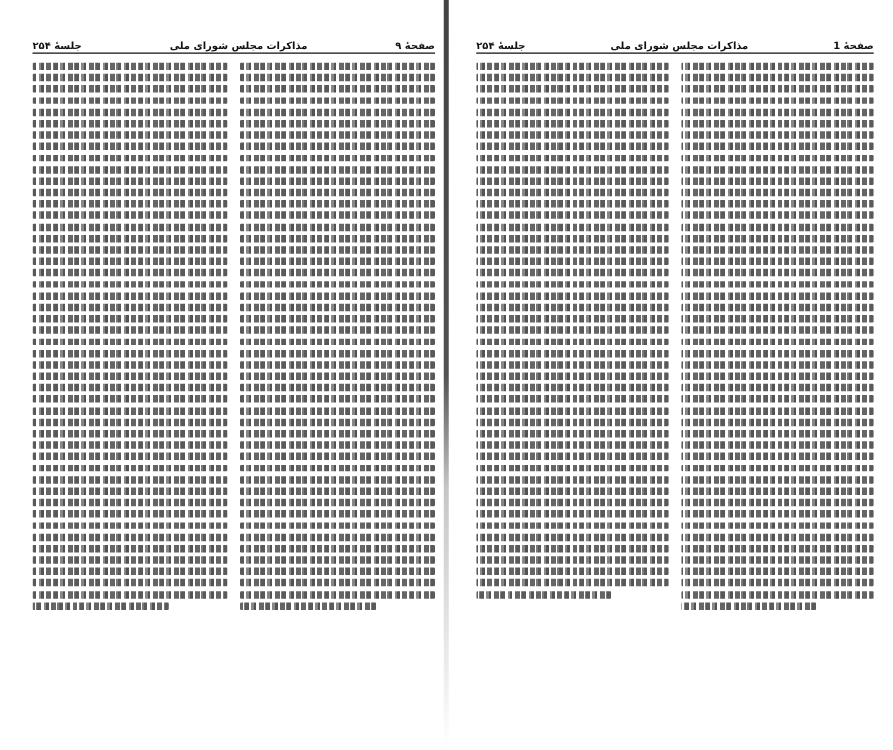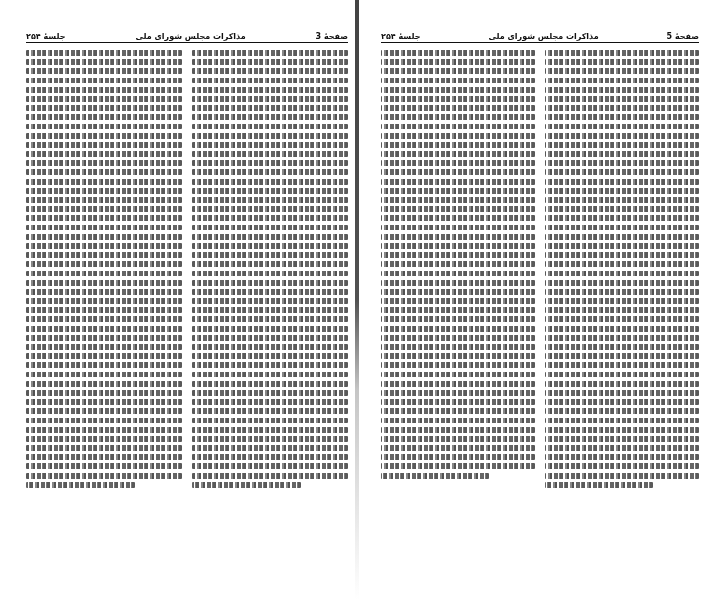--- a/index.html
+++ b/index.html
@@ -45,21 +45,21 @@
   }
   .text-line.short { width: 70%; align-self: flex-end; }
 </style>
 </head>
 <body>
 
 <div class="spread">
 
   <section class="page page-left">
     <header class="running-header">
-      <span class="header-item">صفحهٔ 3</span>
+      <span class="header-item">صفحهٔ ۹</span>
       <span class="header-item">مذاکرات مجلس شورای ملی</span>
       <span class="header-item">جلسهٔ ۲۵۴</span>
     </header>
     <div class="columns">
       <div class="column">
           <div class="text-line"></div>
           <div class="text-line"></div>
           <div class="text-line"></div>
           <div class="text-line"></div>
           <div class="text-line"></div>
@@ -157,21 +157,21 @@
           <div class="text-line"></div>
           <div class="text-line short"></div>
         </div>
     </div>
   </section>
 
   <div class="gutter"></div>
 
   <section class="page page-right">
     <header class="running-header">
-      <span class="header-item">صفحهٔ 5</span>
+      <span class="header-item">صفحهٔ 1</span>
       <span class="header-item">مذاکرات مجلس شورای ملی</span>
       <span class="header-item">جلسهٔ ۲۵۴</span>
     </header>
     <div class="columns">
       <div class="column">
           <div class="text-line"></div>
           <div class="text-line"></div>
           <div class="text-line"></div>
           <div class="text-line"></div>
           <div class="text-line"></div>

